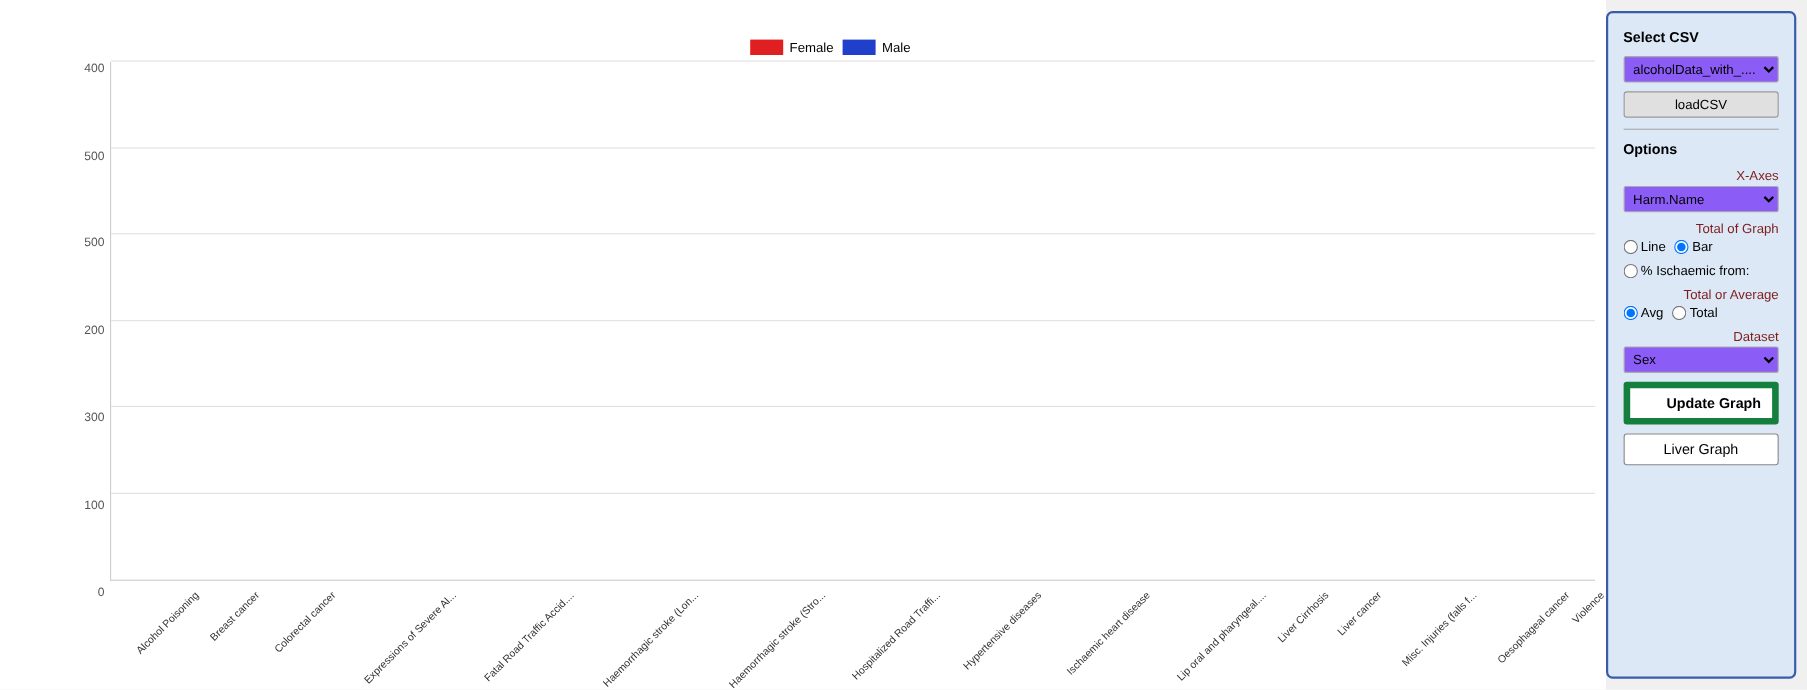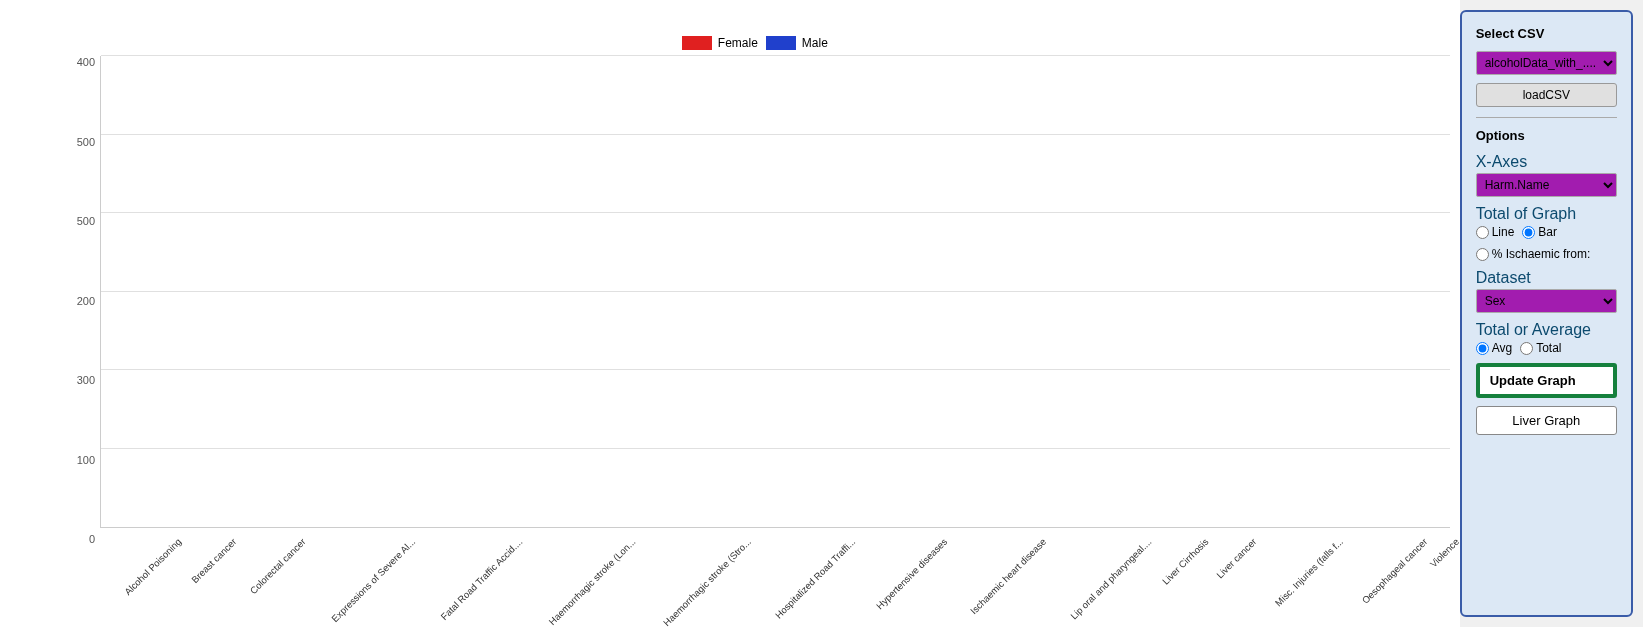--- a/index.html
+++ b/index.html
@@ -152,31 +152,32 @@
       gap: 8px;
     }
 
     .section-title {
       font-weight: bold;
       font-size: 13px;
       margin-bottom: 2px;
     }
 
     .label-sm {
-      font-size: 16px;
-      color: #0c4a6e;
+      font-size: 12px;
+      color: #7f1d1d;
       margin-bottom: 2px;
+      text-align: right;
     }
 
     select {
       width: 100%;
       padding: 3px 4px;
       font-size: 12px;
       border: 1px solid #aaa;
-      background: #a21caf;
+      background: #8b5cf6;
       border-radius: 2px;
     }
 
     button.load-btn {
       background: #e0e0e0;
       border: 1px solid #999;
       padding: 4px 10px;
       font-size: 12px;
       cursor: pointer;
       border-radius: 3px;
@@ -192,28 +193,28 @@
     }
 
     .radio-item {
       display: flex;
       align-items: center;
       gap: 3px;
     }
 
     .update-btn {
       background: white;
-      border: 4px solid #15803d;
+      border: 6px solid #15803d;
       color: #000;
       padding: 6px 10px;
       font-size: 13px;
       font-weight: bold;
       cursor: pointer;
       border-radius: 3px;
-      text-align: left;
+      text-align: right;
     }
 
     .refine-btn {
       background: white;
       border: 1px solid #888;
       color: #000;
       padding: 6px 10px;
       font-size: 13px;
       cursor: pointer;
       border-radius: 3px;
@@ -413,35 +414,35 @@
       </label>
       <label class="radio-item">
         <input type="radio" name="graphtype" value="pct" style=""> 
           <span>% Ischaemic from:</span>
       </label>
     </div>
   </div>
 
 
   <div>
-    <div class="label-sm">Dataset</div>
-    <select>
-      <option>Sex</option>
-    </select>
-  </div>
-
-  <div>
     <div class="label-sm">Total or Average</div>
     <div class="radio-group">
       <label class="radio-item">
         <input type="radio" name="avgtype" value="avg" checked="" style=""> 
           <span>Avg</span>
       </label>
       <label class="radio-item">
         <input type="radio" name="avgtype" value="total" style=""> 
           <span>Total</span>
       </label>
     </div>
   </div>
 
+  <div>
+    <div class="label-sm">Dataset</div>
+    <select>
+      <option>Sex</option>
+    </select>
+  </div>
+
   <button class="update-btn">Update Graph</button>
   <button class="refine-btn">Liver Graph</button>
 </div>
 
 </body></html>

